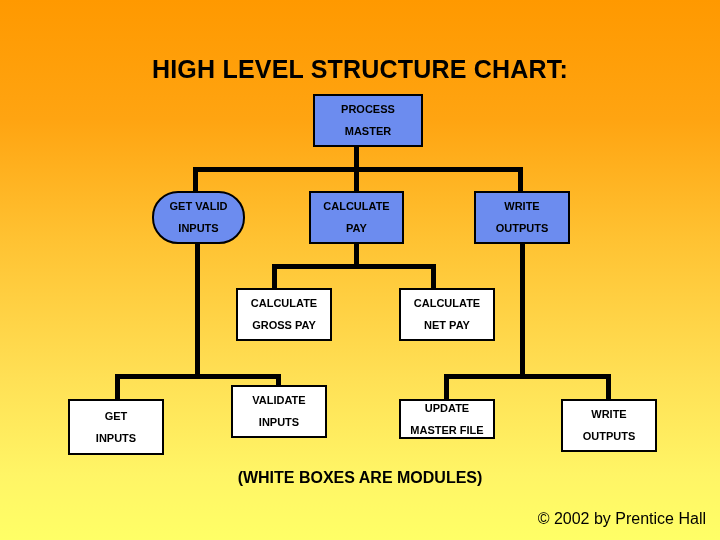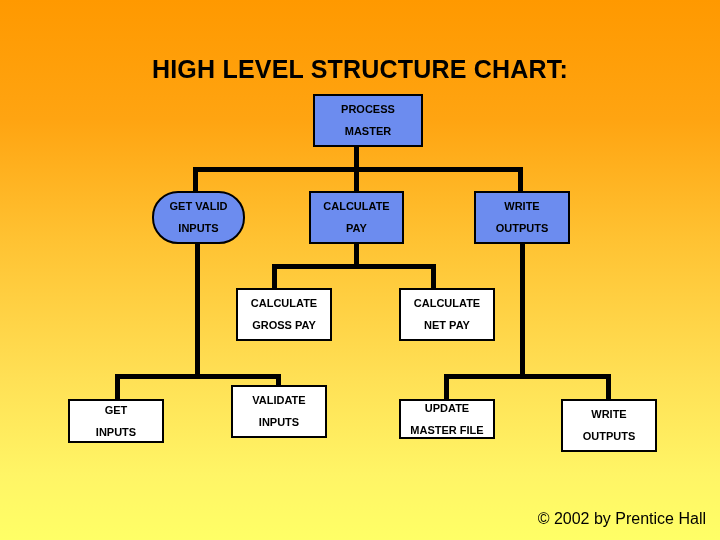--- a/index.html
+++ b/index.html
@@ -134,36 +134,37 @@
   <div class="node white" style="left:236px; top:288px; width:96px; height:53px;">
     <span class="l1">CALCULATE</span>
     <span class="l2">GROSS PAY</span>
   </div>
 
   <div class="node white" style="left:399px; top:288px; width:96px; height:53px;">
     <span class="l1">CALCULATE</span>
     <span class="l2">NET PAY</span>
   </div>
 
-  <div class="node white" style="left:68px; top:399px; width:96px; height:44px;">
+  <div class="node white" style="left:68px; top:399px; width:96px; height:56px;">
     <span class="l1">GET</span>
     <span class="l2">INPUTS</span>
   </div>
 
   <div class="node white" style="left:231px; top:385px; width:96px; height:53px;">
     <span class="l1">VALIDATE</span>
     <span class="l2">INPUTS</span>
   </div>
 
   <div class="node white" style="left:399px; top:399px; width:96px; height:40px;">
     <span class="l1">UPDATE</span>
     <span class="l2">MASTER FILE</span>
   </div>
 
   <div class="node white" style="left:561px; top:399px; width:96px; height:53px;">
     <span class="l1">WRITE</span>
     <span class="l2">OUTPUTS</span>
   </div>
 
+  <div id="note">(WHITE BOXES ARE MODULES)</div>
   <div id="page-num">14.40</div>
   <div id="copyright">© 2002 by Prentice Hall</div>
 
 </div>
 
 </body></html>

